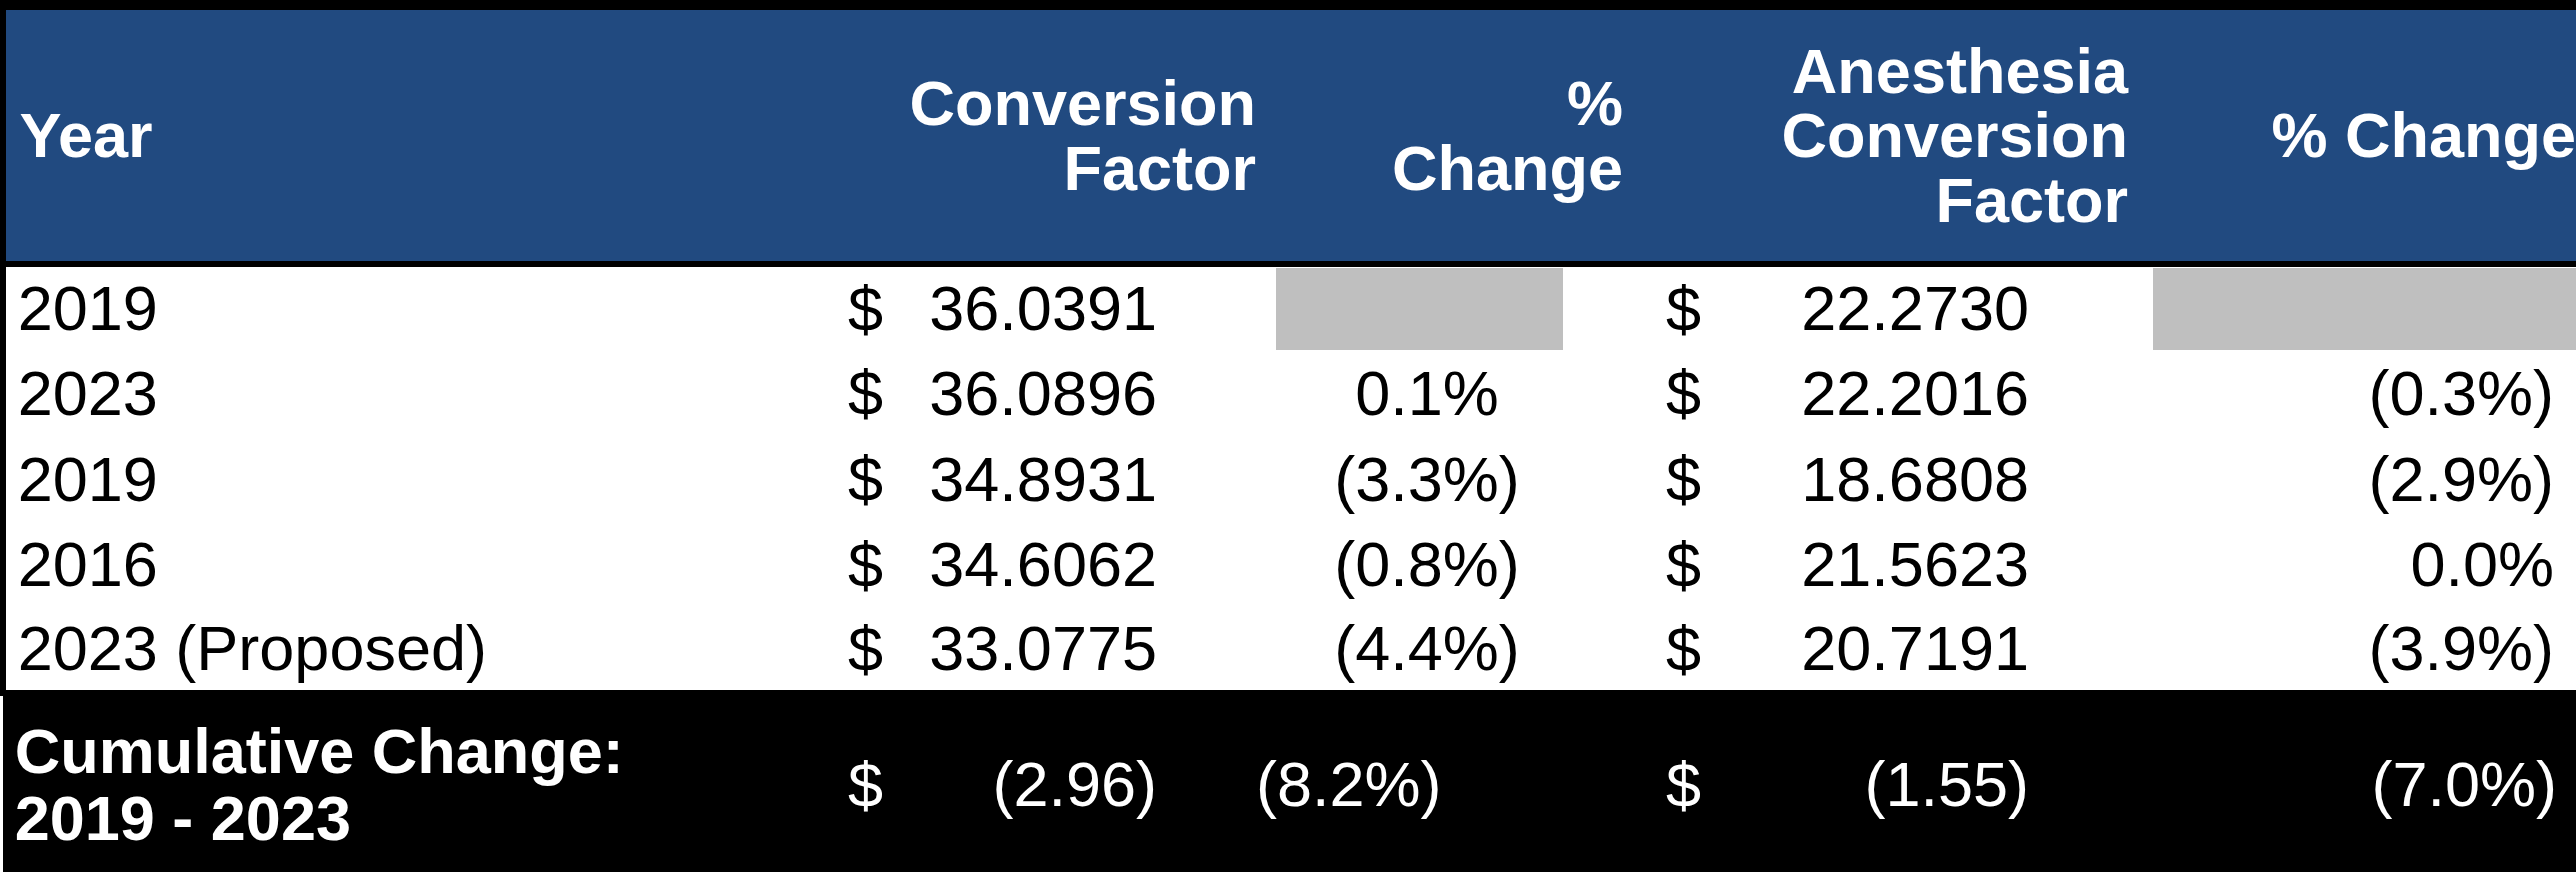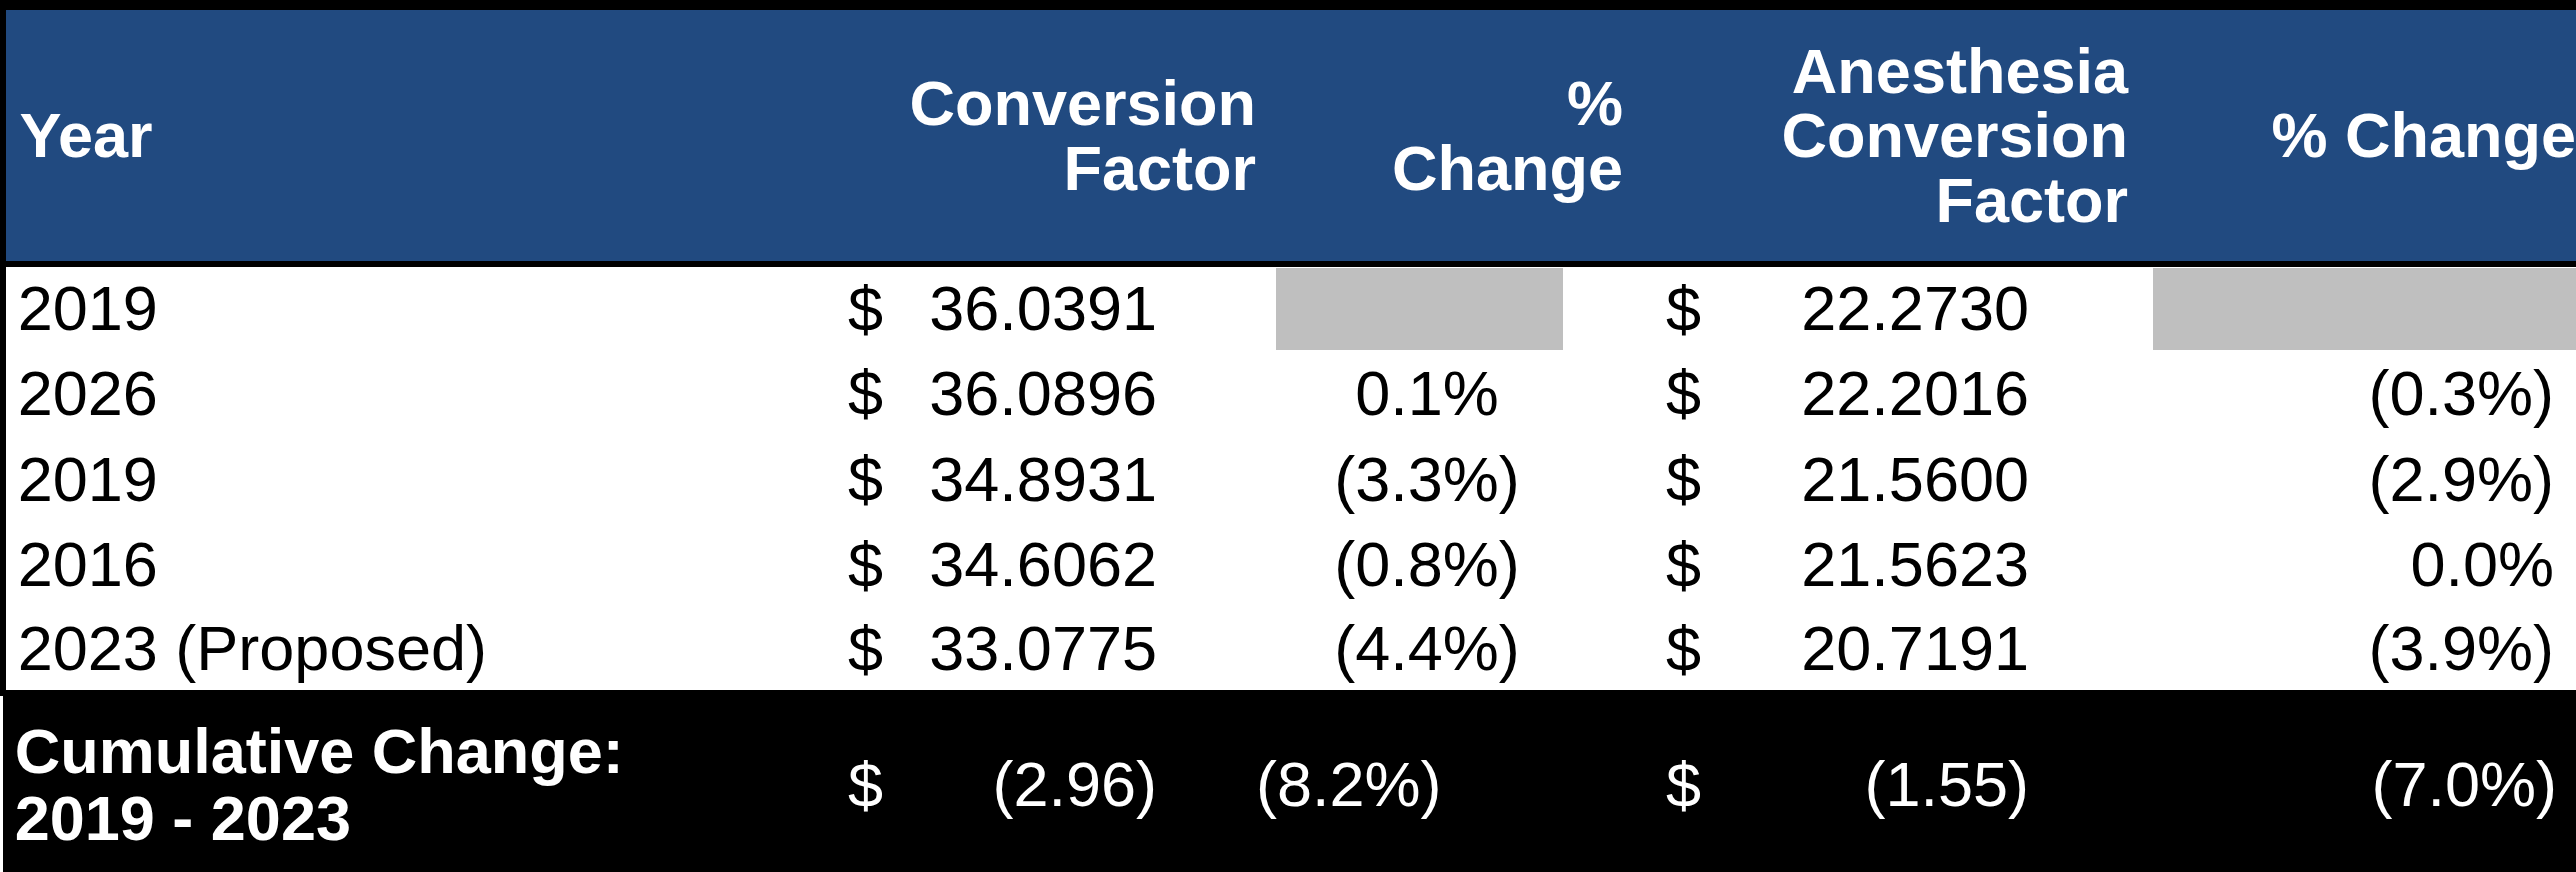--- a/index.html
+++ b/index.html
@@ -212,39 +212,39 @@
         </td>
         <td class="c-money">
           <span class="dollar">$</span><span>22.2730</span>
         </td>
         <td class="c-pct-last gray-cell right-pad">
           <span class="blank-gray"></span>
         </td>
       </tr>
 
       <tr>
-        <td class="c-year">2026</td>
+        <td class="c-year">2023</td>
         <td class="c-money">
           <span class="dollar">$</span><span>36.0896</span>
         </td>
         <td class="c-pct">0.1%</td>
         <td class="c-money">
           <span class="dollar">$</span><span>22.2016</span>
         </td>
         <td class="c-pct-last">(0.3%)</td>
       </tr>
 
       <tr>
         <td class="c-year">2019</td>
         <td class="c-money">
           <span class="dollar">$</span><span>34.8931</span>
         </td>
         <td class="c-pct">(3.3%)</td>
         <td class="c-money">
-          <span class="dollar">$</span><span>21.5600</span>
+          <span class="dollar">$</span><span>18.6808</span>
         </td>
         <td class="c-pct-last">(2.9%)</td>
       </tr>
 
       <tr>
         <td class="c-year">2016</td>
         <td class="c-money">
           <span class="dollar">$</span><span>34.6062</span>
         </td>
         <td class="c-pct">(0.8%)</td>

